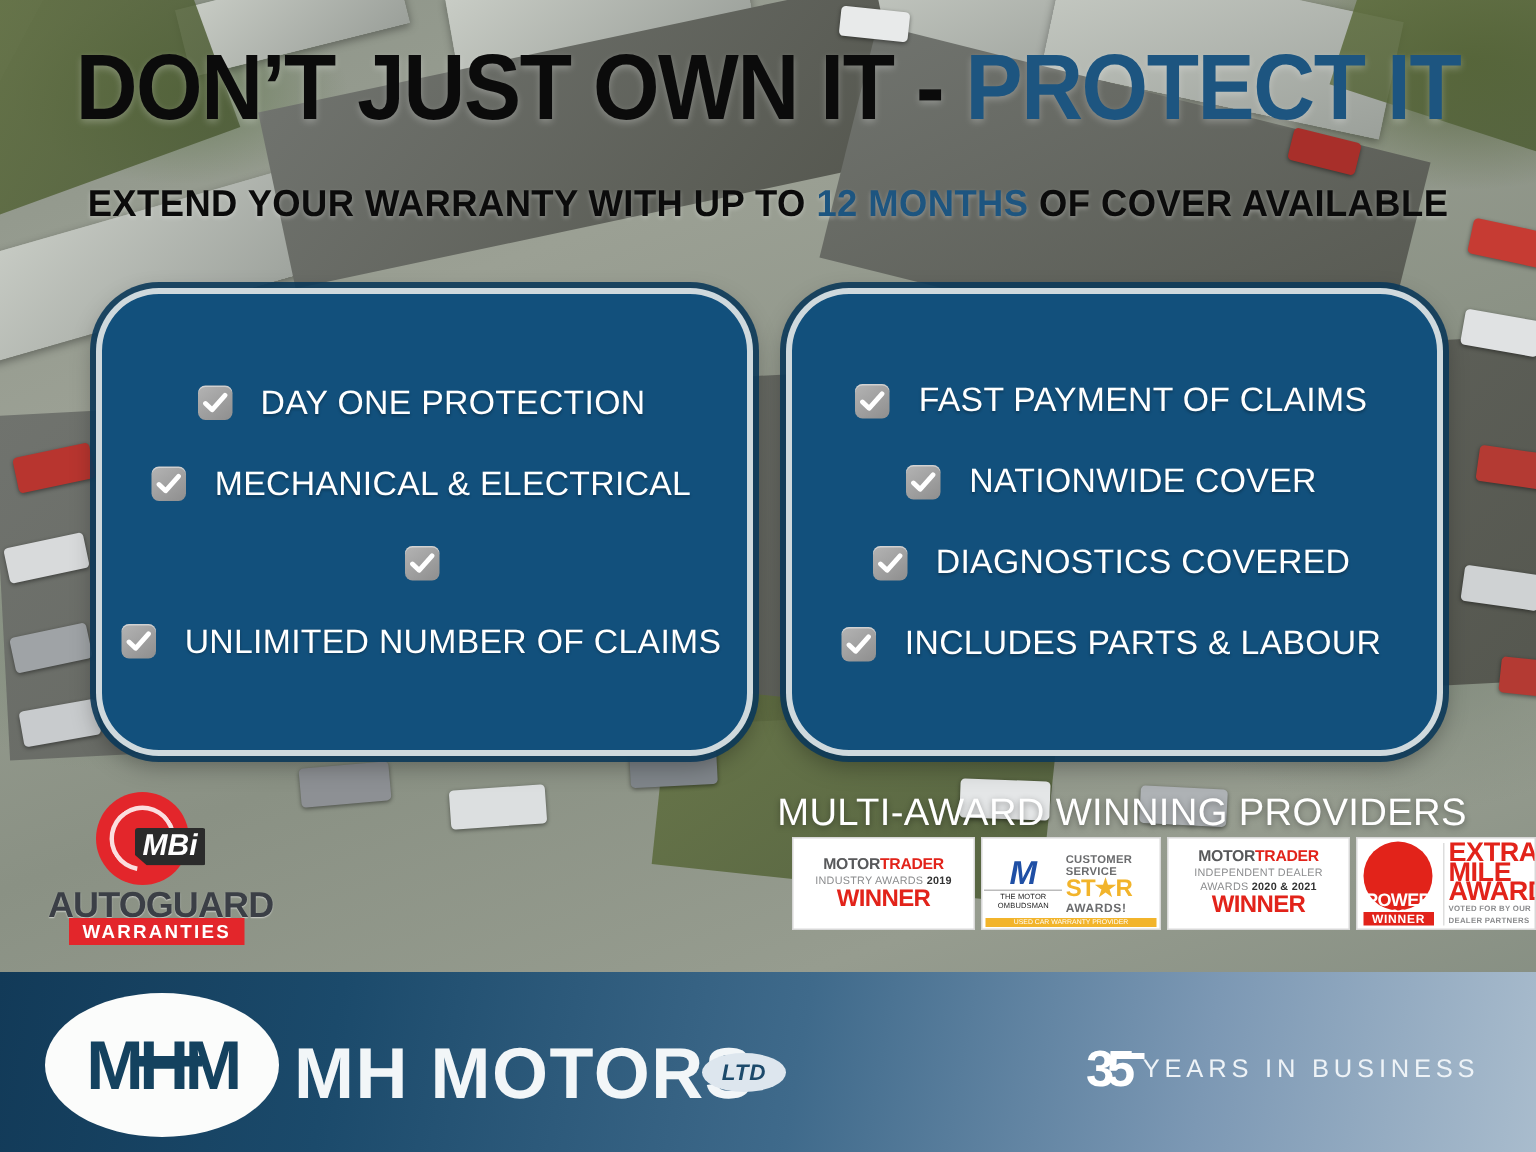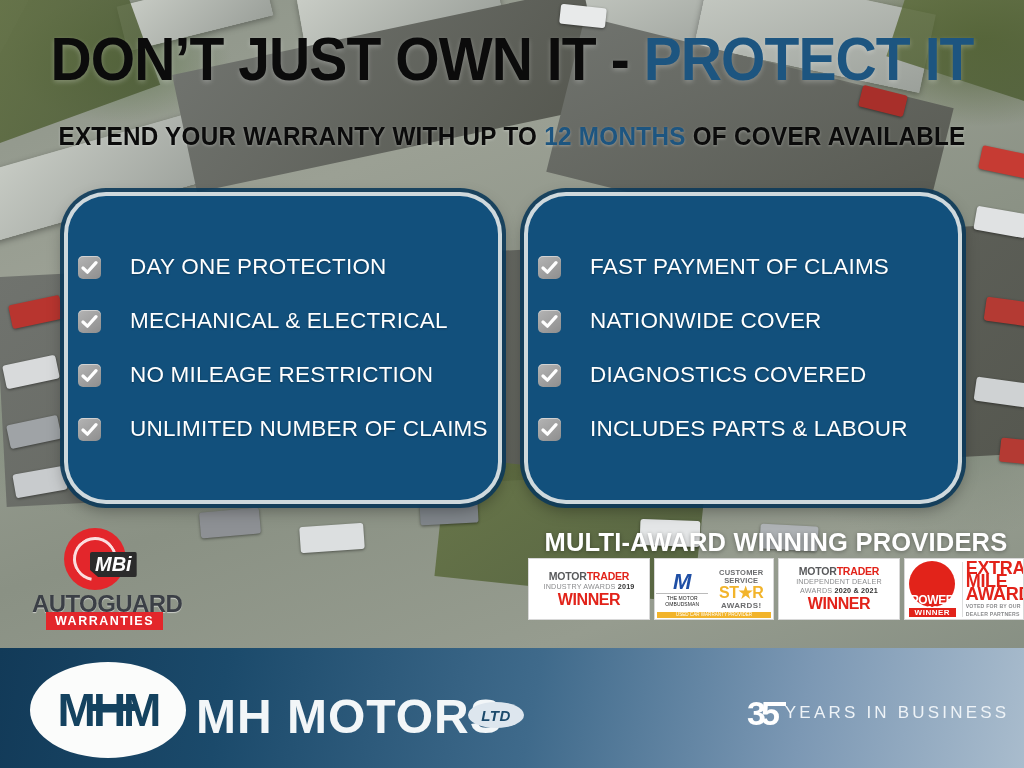--- a/index.html
+++ b/index.html
@@ -82,21 +82,21 @@
   #panel-right { left:524px; width:438px; }
 
   .feature-list {
     position:absolute; inset:0;
     display:flex; flex-direction:column;
     justify-content:center;
     padding:8px 14px 8px 10px;
     gap:28px;
   }
   .feature-item {
-    display:flex; align-items:center; gap:29px;
+    display:flex; align-items:center; gap:19px;justify-content:center;
   }
   .checkbox {
     flex:none; width:23px; height:23px;
     border-radius:5px;
     background:linear-gradient(145deg,#b4b4b4,#8e8e8e);
     position:relative;
     box-shadow:inset 0 1px 0 rgba(255,255,255,.45);
   }
   .checkbox svg { position:absolute; left:3px; top:3px; }
   .feature-label {
@@ -139,23 +139,23 @@
   }
   .mbi-sub {
     position:absolute; left:10px; top:84px;
     background:#e3262b; color:#fff;
     font-weight:bold; font-size:12.5px; letter-spacing:1.5px;
     padding:2px 9px 2px 9px;
   }
 
   
   #awards-title {
-    position:absolute; left:528px; top:528px; width:496px;
+    position:absolute; left:500px; top:528px; width:496px;
     text-align:center;
-    color:#fff; font-weight:bold; font-size:25.5px;
+    color:#fff; font-weight:normal; font-size:25.5px;
     letter-spacing:.2px;
     white-space:nowrap;
     text-shadow:0 1px 4px rgba(0,0,0,.35);
   }
   #awards-row {
     position:absolute; left:528px; top:558px; width:496px; height:62px;
     display:flex; gap:4px;
   }
   .badge {
     flex:1 1 0;
@@ -169,21 +169,21 @@
   .mt-top { font-size:10.5px; font-weight:bold; letter-spacing:-.2px; line-height:11px; color:#58595b; }
   .mt-top .red { color:#e2231a; }
   .mt-mid { font-size:7.2px; letter-spacing:.2px; color:#8b8c8e; line-height:9px; white-space:nowrap; }
   .mt-mid b { color:#333; }
   .mt-win { font-size:16px; font-weight:bold; color:#e2231a; letter-spacing:-.4px; line-height:17px; }
 
   .badge-2 { flex-direction:row; gap:2px; padding:1px; position:relative; }
   .omb { display:flex; flex-direction:column; align-items:center; width:46%; }
   .omb-mark { color:#1f4fa5; font-weight:bold; font-size:22px; line-height:21px; font-style:italic; }
   .omb-txt { font-size:5px; color:#1b1b1b; line-height:6px; text-align:center; letter-spacing:.1px; border-top:1px solid #bbb; padding-top:1px; margin-top:1px;}
-  .css-box { width:54%; text-align:center; }
+  .css-box { width:54%; }
   .css-l1 { font-size:7.5px; font-weight:bold; color:#6b6c6e; line-height:8px; letter-spacing:.2px;}
   .css-l2 { font-size:16px; font-weight:bold; color:#f2b42b; line-height:16px; letter-spacing:-.5px;}
   .css-l3 { font-size:8px; font-weight:bold; color:#6b6c6e; line-height:9px; letter-spacing:.4px;}
   .win-ribbon {
     position:absolute; left:2px; right:2px; bottom:1px;
     background:#f2b42b; color:#fff; font-size:4.6px; text-align:center; line-height:6px;
   }
 
   .badge-4 { flex-direction:row; gap:3px; padding:1px; }
   .power { width:48%; display:flex; flex-direction:column; align-items:center; justify-content:center; }
@@ -239,21 +239,20 @@
     letter-spacing:.5px;
   }
   #years-block {
     position:absolute; left:724px; top:48px;
     display:flex; align-items:center; gap:2px;
   }
   #years-num {
     color:#ffffff; font-weight:bold; font-size:34px; line-height:34px;
     letter-spacing:-5px;
     position:relative;
-    margin-left:23px;
   }
   #years-num .strike {
     position:absolute; left:17px; top:6px; width:22px; height:4px; background:#ffffff;
   }
   #years-text {
     color:#eef3f7; font-size:17px; letter-spacing:3.2px; margin-left:8px;
   }
 </style>
 </head>
 <body>
@@ -309,21 +308,20 @@
           </svg>
         </span>
       <span class="feature-label">MECHANICAL &amp; ELECTRICAL</span>
     </div>
     <div class="feature-item">
       <span class="checkbox">
           <svg width="17" height="17" viewBox="0 0 17 17">
             <path d="M2 9 L6.4 13.2 L15 3.6" stroke="#ffffff" stroke-width="3.2" fill="none" stroke-linecap="round" stroke-linejoin="round"></path>
           </svg>
         </span>
-      <span class="feature-label">NO MILEAGE RESTRICTION</span>
     </div>
     <div class="feature-item">
       <span class="checkbox">
           <svg width="17" height="17" viewBox="0 0 17 17">
             <path d="M2 9 L6.4 13.2 L15 3.6" stroke="#ffffff" stroke-width="3.2" fill="none" stroke-linecap="round" stroke-linejoin="round"></path>
           </svg>
         </span>
       <span class="feature-label">UNLIMITED NUMBER OF CLAIMS</span>
     </div>
   </div>

